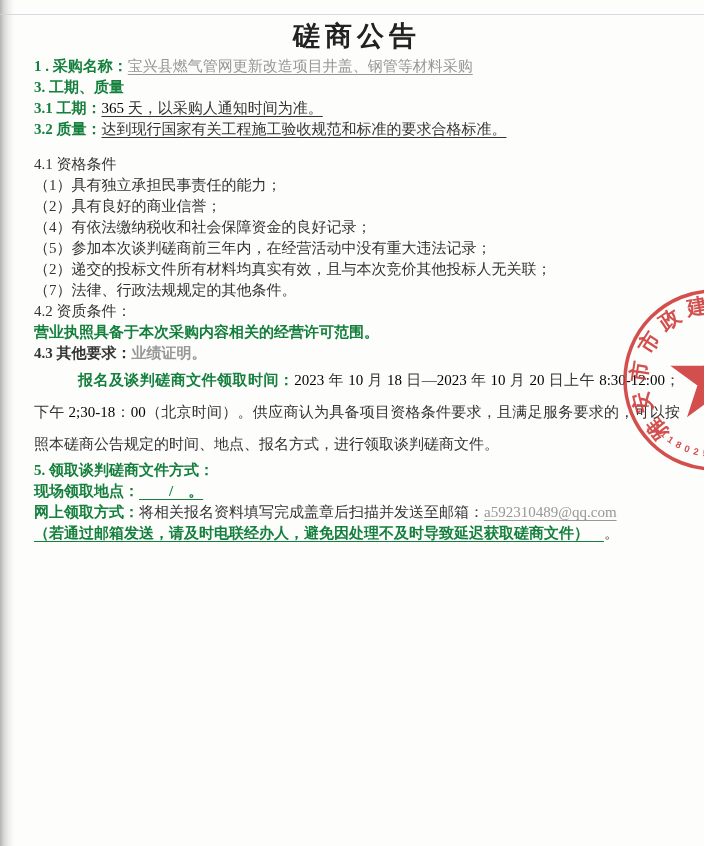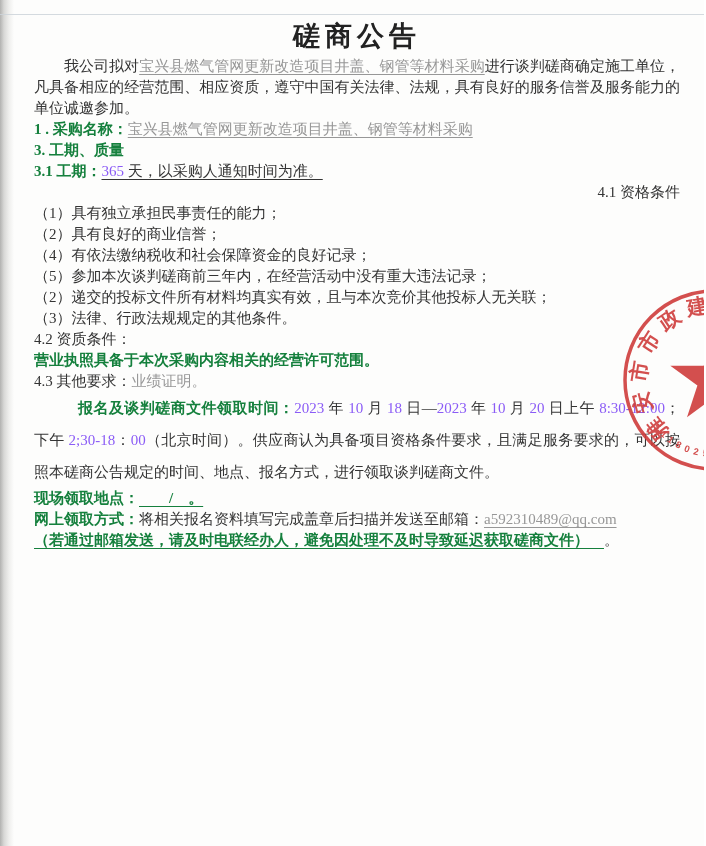--- a/index.html
+++ b/index.html
@@ -26,31 +26,31 @@
   .title{
     margin:16px 0 0 0;
     font-family:"Liberation Sans","DejaVu Sans",sans-serif;
     font-weight:bold;color:#222;
     font-size:27px;line-height:40px;
     text-align:center;letter-spacing:5px;
   }
   .b{font-weight:bold;color:#15803d;}
   .u{text-decoration:underline;text-underline-offset:3px;text-decoration-thickness:1px;}
   .gray{color:#979797;}
-  .num{color:#8b5cf6;}
+  .num{color:#000000;}
   .just{text-align:justify;}
   
   .intro{margin-top:20px;text-indent:30px;}
   .item12{margin-left:50px;}
   .mt9{margin-top:9px;} .mt8{margin-top:8px;} .mt7{margin-top:7px;}
   .sec-n{margin-left:37px;}
   .sub{margin-left:52px;}
   .qual{margin-left:38px;margin-top:9px;}
   .biz{margin-left:15px;}
-  .sec43{margin-left:57px;margin-top:12px;}
+  .sec43{margin-left:57px;margin-top:12px;font-weight:bold;}
   .reg{margin-top:6px;line-height:32px !important;text-indent:44px;}
   .sec5{margin-left:44px;margin-top:5px;}
   .onsite{margin-left:44px;margin-top:9px;}
   .online{margin-left:38px;margin-top:8px;}
   .note{margin-top:5px;}
   .seal{
     position:absolute;left:589px;top:255px;width:250px;height:250px;
     opacity:.9;pointer-events:none;
   }
   .seal text{
@@ -63,47 +63,48 @@
 </head>
 <body>
 
 <div class="page">
   <div class="edge-left"></div>
   <div class="scan-topline"></div>
 
   <div class="content">
     <h1 class="title">磋商公告</h1>
 
-    <p class="intro just"><span>我公司拟对</span><span class="u gray">宝兴县燃气管网更新改造项目井盖、钢管等材料采购</span><span>进行谈判磋商确定施工单位，凡具备相应的经营范围、相应资质，遵守中国有关法律、法规，具有良好的服务信誉及服务能力的单位诚邀参加。</span></p>
 
     <p class="item12 mt9"><span class="b">1 . 采购名称：</span><span class="u gray">宝兴县燃气管网更新改造项目井盖、钢管等材料采购</span></p>
 
 
     <p class="sec-n mt7 b">3. 工期、质量</p>
 
     <p class="sub mt8"><span class="b">3.1 工期：</span><span class="u"><span class="num">365</span><span> 天，以采购人通知时间为准。 </span></span></p>
 
+    <p class="sub mt9"><span class="b">3.2 质量：</span><span class="u">达到现行国家有关工程施工验收规范和标准的要求合格标准。 </span></p>
 
 
-    <p class="sub" style="text-align:right;">4.1 资格条件</p>
+    <p class="sub" style="margin-top:14px;">4.1 资格条件</p>
 
     <p class="qual">（1）具有独立承担民事责任的能力；</p>
     <p class="qual">（2）具有良好的商业信誉；</p>
     <p class="qual">（4）有依法缴纳税收和社会保障资金的良好记录；</p>
     <p class="qual">（5）参加本次谈判磋商前三年内，在经营活动中没有重大违法记录；</p>
     <p class="qual">（2）递交的投标文件所有材料均真实有效，且与本次竞价其他投标人无关联；</p>
-    <p class="qual">（3）法律、行政法规规定的其他条件。</p>
+    <p class="qual">（7）法律、行政法规规定的其他条件。</p>
 
     <p class="sub mt9">4.2 资质条件：</p>
     <p class="biz b">营业执照具备于本次采购内容相关的经营许可范围。</p>
 
     <p class="sec43"><span>4.3 其他要求：</span><span class="gray">业绩证明。</span></p>
 
     <p class="reg just"><span class="b">报名及谈判磋商文件领取时间：</span><span><span class="num">2023 </span><span>年 </span><span class="num">10 </span><span>月 </span><span class="num">18 </span><span>日—</span><span class="num">2023 </span><span>年 </span><span class="num">10 </span><span>月 </span><span class="num">20 </span><span>日上午 </span><span class="num">8:30-12:00</span><span>；下午 </span><span class="num">2;30-18</span><span>：</span><span class="num">00</span><span>（北京时间）</span></span><span>。供应商认为具备项目资格条件要求，且满足服务要求的，可以按照本磋商公告规定的时间、地点、报名方式，进行领取谈判磋商文件。</span></p>
 
+    <p class="sec5 b">5.  领取谈判磋商文件方式：</p>
 
     <p class="onsite"><span class="b">现场领取地点：</span><span class="b u">　　/　。</span></p>
 
     <p class="online"><span class="b">网上领取方式：</span><span>将相关报名资料填写完成盖章后扫描并发送至邮箱：</span><span class="u gray">a592310489@qq.com</span></p>
 
     <p class="note"><span class="b u">（若通过邮箱发送，请及时电联经办人，避免因处理不及时导致延迟获取磋商文件）　</span><span>。</span></p>
   </div>
 
   <svg class="seal" viewBox="0 0 250 250" aria-hidden="true">
     <defs>

